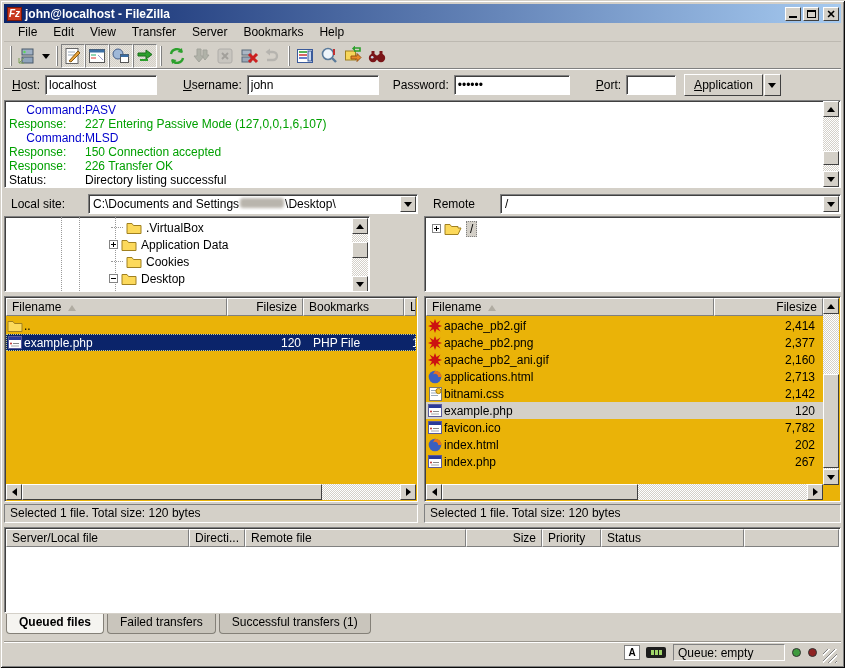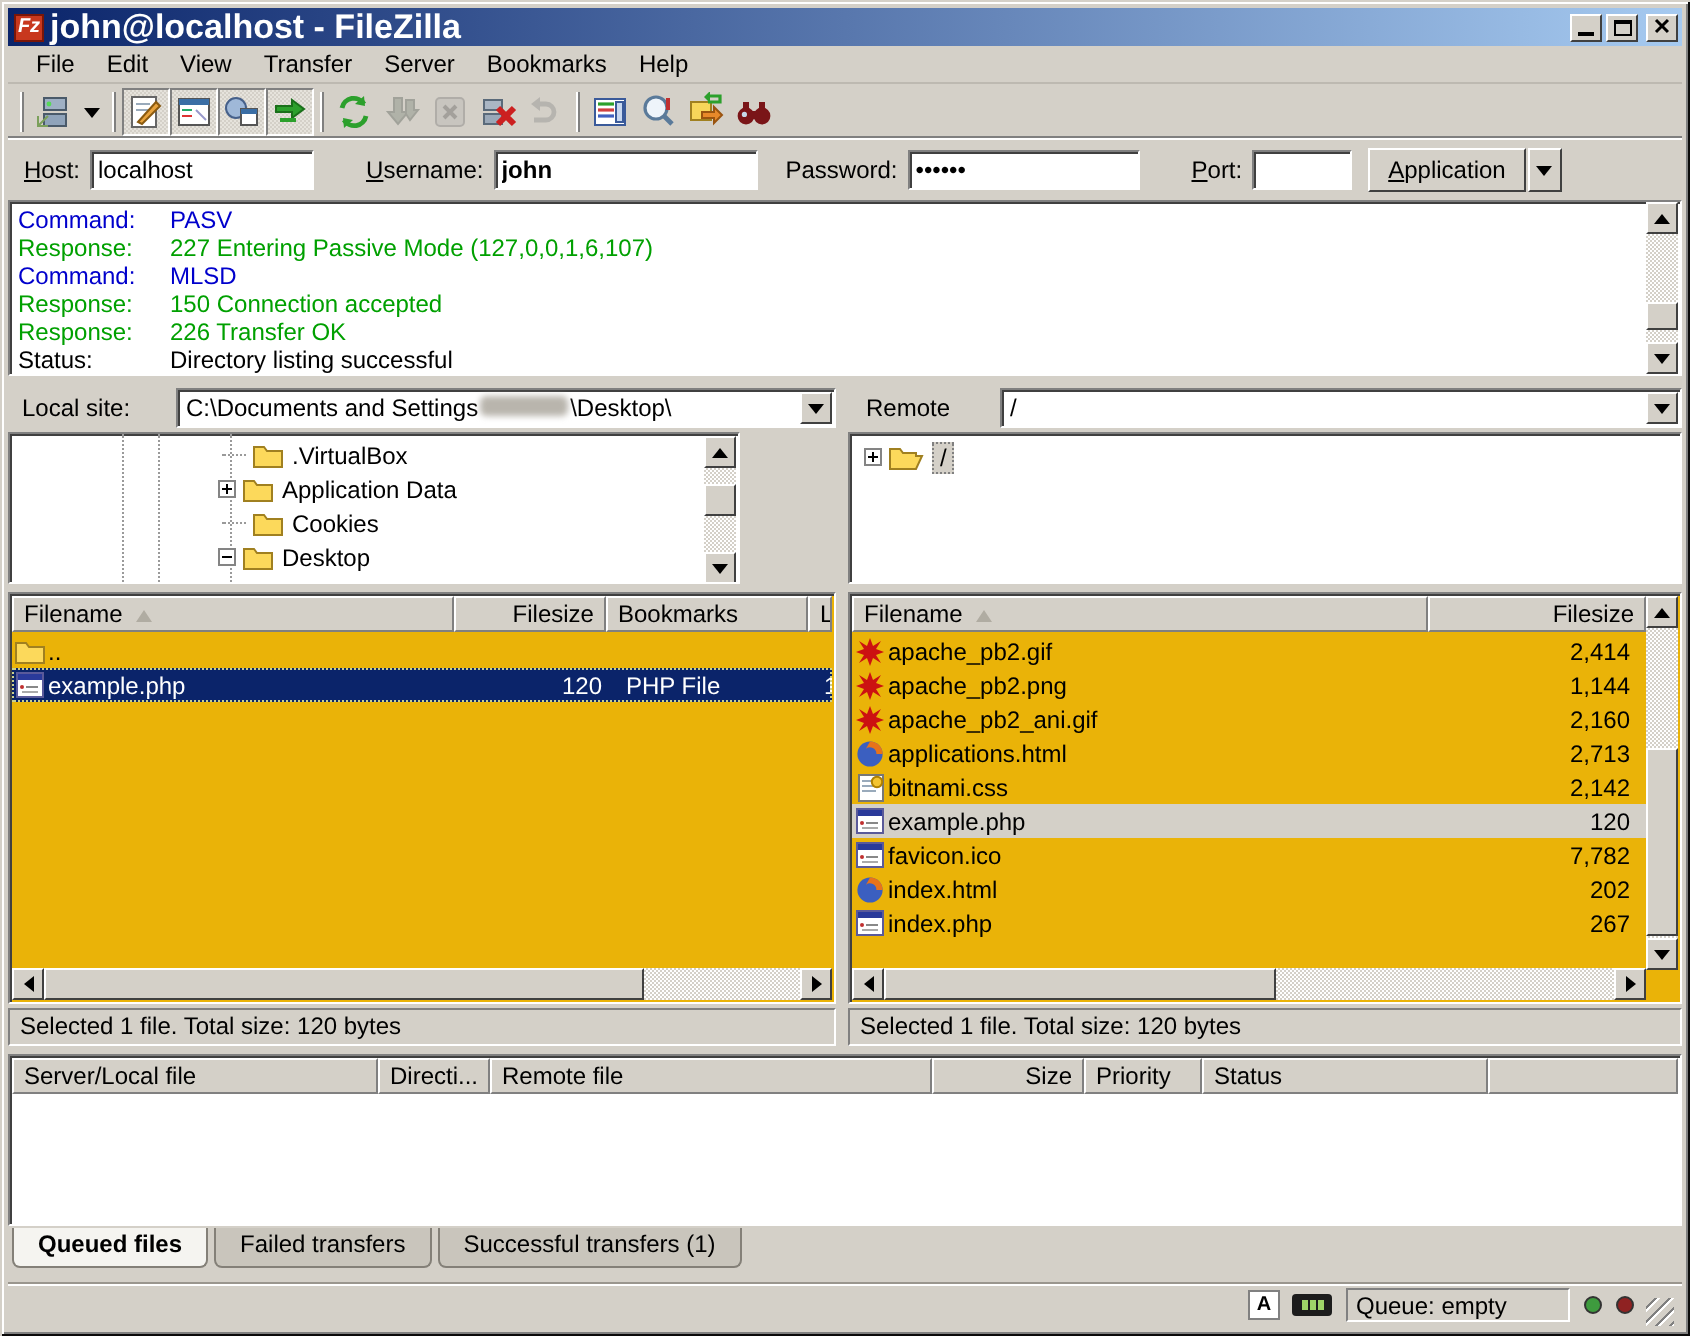--- a/index.html
+++ b/index.html
@@ -8,21 +8,21 @@
        font-family:"Liberation Sans",sans-serif;font-size:12px;color:#000;
        box-shadow:inset 1px 1px 0 #d4d0c8, inset -1px -1px 0 #0a0a0a,
                   inset 2px 2px 0 #ffffff, inset -2px -2px 0 #808080;
        overflow:hidden;}
   .dither{background:#fff;background-image:linear-gradient(45deg,#d4d0c8 25%,transparent 25%,transparent 75%,#d4d0c8 75%),linear-gradient(45deg,#d4d0c8 25%,transparent 25%,transparent 75%,#d4d0c8 75%);background-size:2px 2px;background-position:0 0,1px 1px;}
   
   .titlebar{position:absolute;left:4px;top:4px;right:4px;height:19px;
     background:linear-gradient(to right,#0A246A,#A6CAF0);display:flex;align-items:center;padding:0 2px;}
   .fzicon{width:15px;height:14px;background:#C8381E;border:1px solid #7a1608;color:#fff;
     font-weight:bold;font-style:italic;font-size:10px;line-height:12px;text-align:center;margin:0 3px 0 1px;}
-  .title-text{color:#fff;font-weight:bold;font-size:17px;flex:1;white-space:nowrap;}
+  .title-text{color:#fff;font-weight:bold;font-size:12px;flex:1;white-space:nowrap;}
   .winbtn{width:16px;height:14px;margin-left:2px;display:flex;align-items:center;justify-content:center;
     border:1px solid;border-color:#fff #404040 #404040 #fff;background:#D4D0C8;position:relative;}
   .winbtn.close{margin-left:4px;}
   .g-min{width:8px;height:2px;background:#000;margin-top:7px;}
   .g-max{width:9px;height:8px;border:1px solid #000;border-top:2px solid #000;}
   .g-close{font-size:11px;font-weight:bold;line-height:10px;}
   
   .menubar{position:absolute;left:4px;top:23px;right:4px;height:19px;display:flex;align-items:center;padding-left:6px;border-bottom:1px solid #bdb9b1;}
   .menuitem{padding:2px 8px;cursor:default;}
   
@@ -36,21 +36,21 @@
   .qcbar{position:absolute;left:4px;top:70px;right:4px;height:29px;display:flex;align-items:center;padding-left:8px;}
   .qclabel{margin-right:5px;}
   .ul-first::first-letter{text-decoration:underline;}
   .field{height:20px;border:1px solid;border-color:#808080 #fff #fff #808080;box-shadow:inset 1px 1px 0 #404040;background:#fff;font-family:"Liberation Sans",sans-serif;font-size:12px;padding:1px 3px;outline:none;}
   .qcbtn{height:22px;border:1px solid;border-color:#fff #404040 #404040 #fff;background:#D4D0C8;font-family:"Liberation Sans",sans-serif;font-size:12px;padding:0 9px;margin-left:8px;}
   .qcbtn-dd{width:17px;height:22px;border:1px solid;border-color:#fff #404040 #404040 #fff;background:#D4D0C8;display:flex;align-items:center;justify-content:center;margin-left:1px;}
   
   .log{position:absolute;left:4px;top:100px;right:4px;height:88px;background:#fff;border:1px solid;border-color:#808080 #fff #fff #808080;box-shadow:inset 1px 1px 0 #404040;padding:2px 0 0 4px;overflow:hidden;}
   .logline{height:14px;line-height:14px;display:flex;white-space:nowrap;}
   .loglabel{width:76px;flex:none;}
-  .log .command{color:#0000CC;}
+  .log .command{color:#0000CC;text-align:right;}
   .log .response{color:#00A000;}
   .log .statusl{color:#000;}
   
   .vscroll{position:absolute;width:16px;}
   .hscroll{position:absolute;height:16px;}
   .sbtn{position:absolute;width:16px;height:16px;border:1px solid;border-color:#fff #404040 #404040 #fff;background:#D4D0C8;display:flex;align-items:center;justify-content:center;}
   .tri-up{width:0;height:0;border:4px solid transparent;border-bottom:5px solid #000;margin-top:-4px;}
   .tri-dn{width:0;height:0;border:4px solid transparent;border-top:5px solid #000;margin-top:4px;}
   .tri-lf{width:0;height:0;border:4px solid transparent;border-right:5px solid #000;margin-left:-4px;}
   .tri-rt{width:0;height:0;border:4px solid transparent;border-left:5px solid #000;margin-left:4px;}
@@ -238,21 +238,21 @@
           <rect x="12.5" y="5" width="3" height="5" fill="#7a1518"></rect>
           <circle cx="5.2" cy="11.2" r="1.3" fill="#c8d8e8"></circle>
         </svg>
     </div>
   </div>
 
   <div class="qcbar">
     <span class="qclabel ul-first">Host:</span>
     <input class="field" style="width: 112px;" value="localhost">
     <span class="qclabel ul-first" style="margin-left:26px">Username:</span>
-    <input class="field" style="width: 132px; font-weight: bold;" value="john">
+    <input class="field" style="width: 132px;" value="john">
     <span class="qclabel" style="margin-left:14px">Password:</span>
     <input class="field" style="width: 116px;" value="••••••">
     <span class="qclabel ul-first" style="margin-left:26px">Port:</span>
     <input class="field" style="width: 50px;" value="">
     <button class="qcbtn ul-first">Application</button>
     <div class="qcbtn-dd">
         <div class="ddarrow"></div>
       </div>
   </div>
 
@@ -445,21 +445,21 @@
       <span class="c-name" style="width:264px">apache_pb2.gif</span>
       <span class="c-num" style="flex:1">2,414</span>
     </div>
     <div class="frow" style="top:37px;right:17px">
       <span class="icon">
           <svg width="14" height="14" viewBox="0 0 14 14">
             <path d="M7 0 L8.5 4 L12.5 1.5 L10 5.5 L14 7 L10 8.5 L12.5 12.5 L8.5 10 L7 14 L5.5 10 L1.5 12.5 L4 8.5 L0 7 L4 5.5 L1.5 1.5 L5.5 4 Z" fill="#CC1111"></path>
           </svg>
         </span>
       <span class="c-name" style="width:264px">apache_pb2.png</span>
-      <span class="c-num" style="flex:1">1,144</span>
+      <span class="c-num" style="flex:1">2,377</span>
     </div>
     <div class="frow" style="top:54px;right:17px">
       <span class="icon">
           <svg width="14" height="14" viewBox="0 0 14 14">
             <path d="M7 0 L8.5 4 L12.5 1.5 L10 5.5 L14 7 L10 8.5 L12.5 12.5 L8.5 10 L7 14 L5.5 10 L1.5 12.5 L4 8.5 L0 7 L4 5.5 L1.5 1.5 L5.5 4 Z" fill="#CC1111"></path>
           </svg>
         </span>
       <span class="c-name" style="width:264px">apache_pb2_ani.gif</span>
       <span class="c-num" style="flex:1">2,160</span>
     </div>

